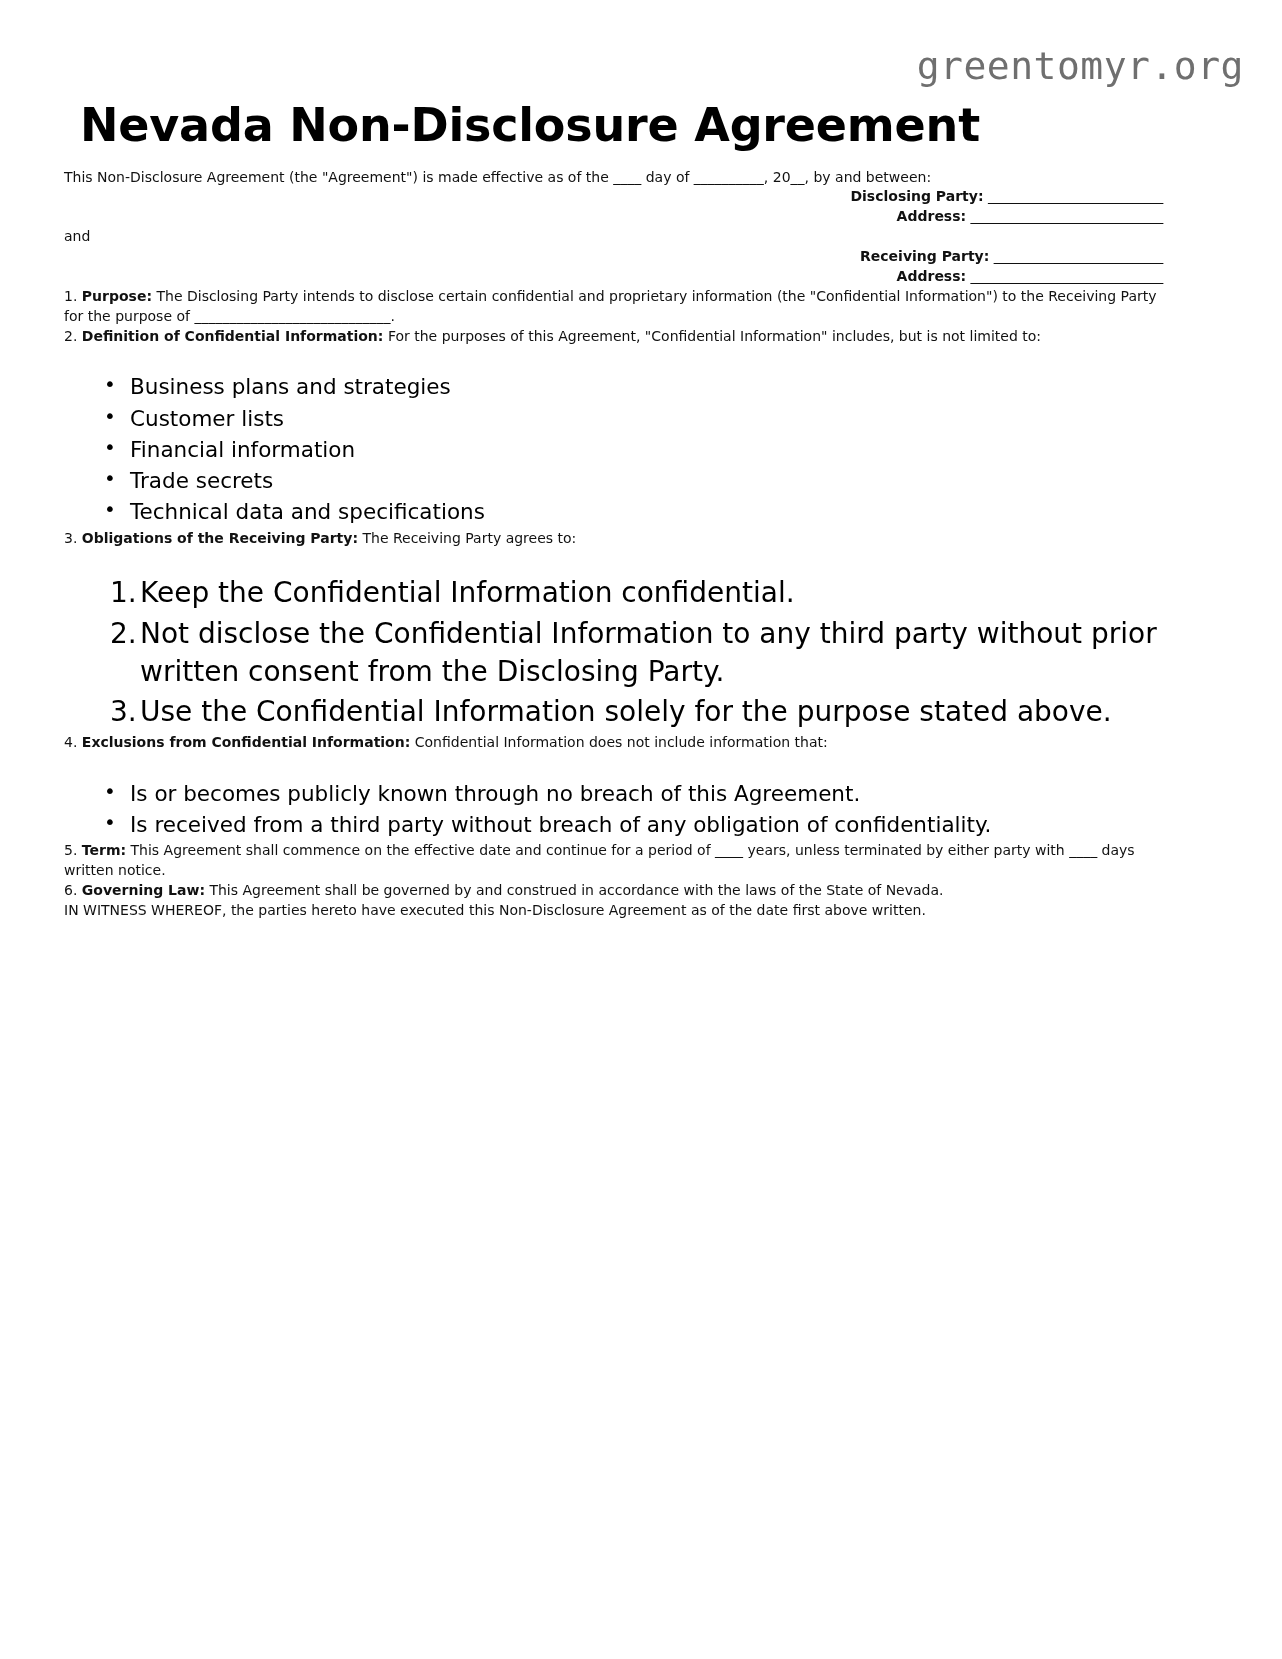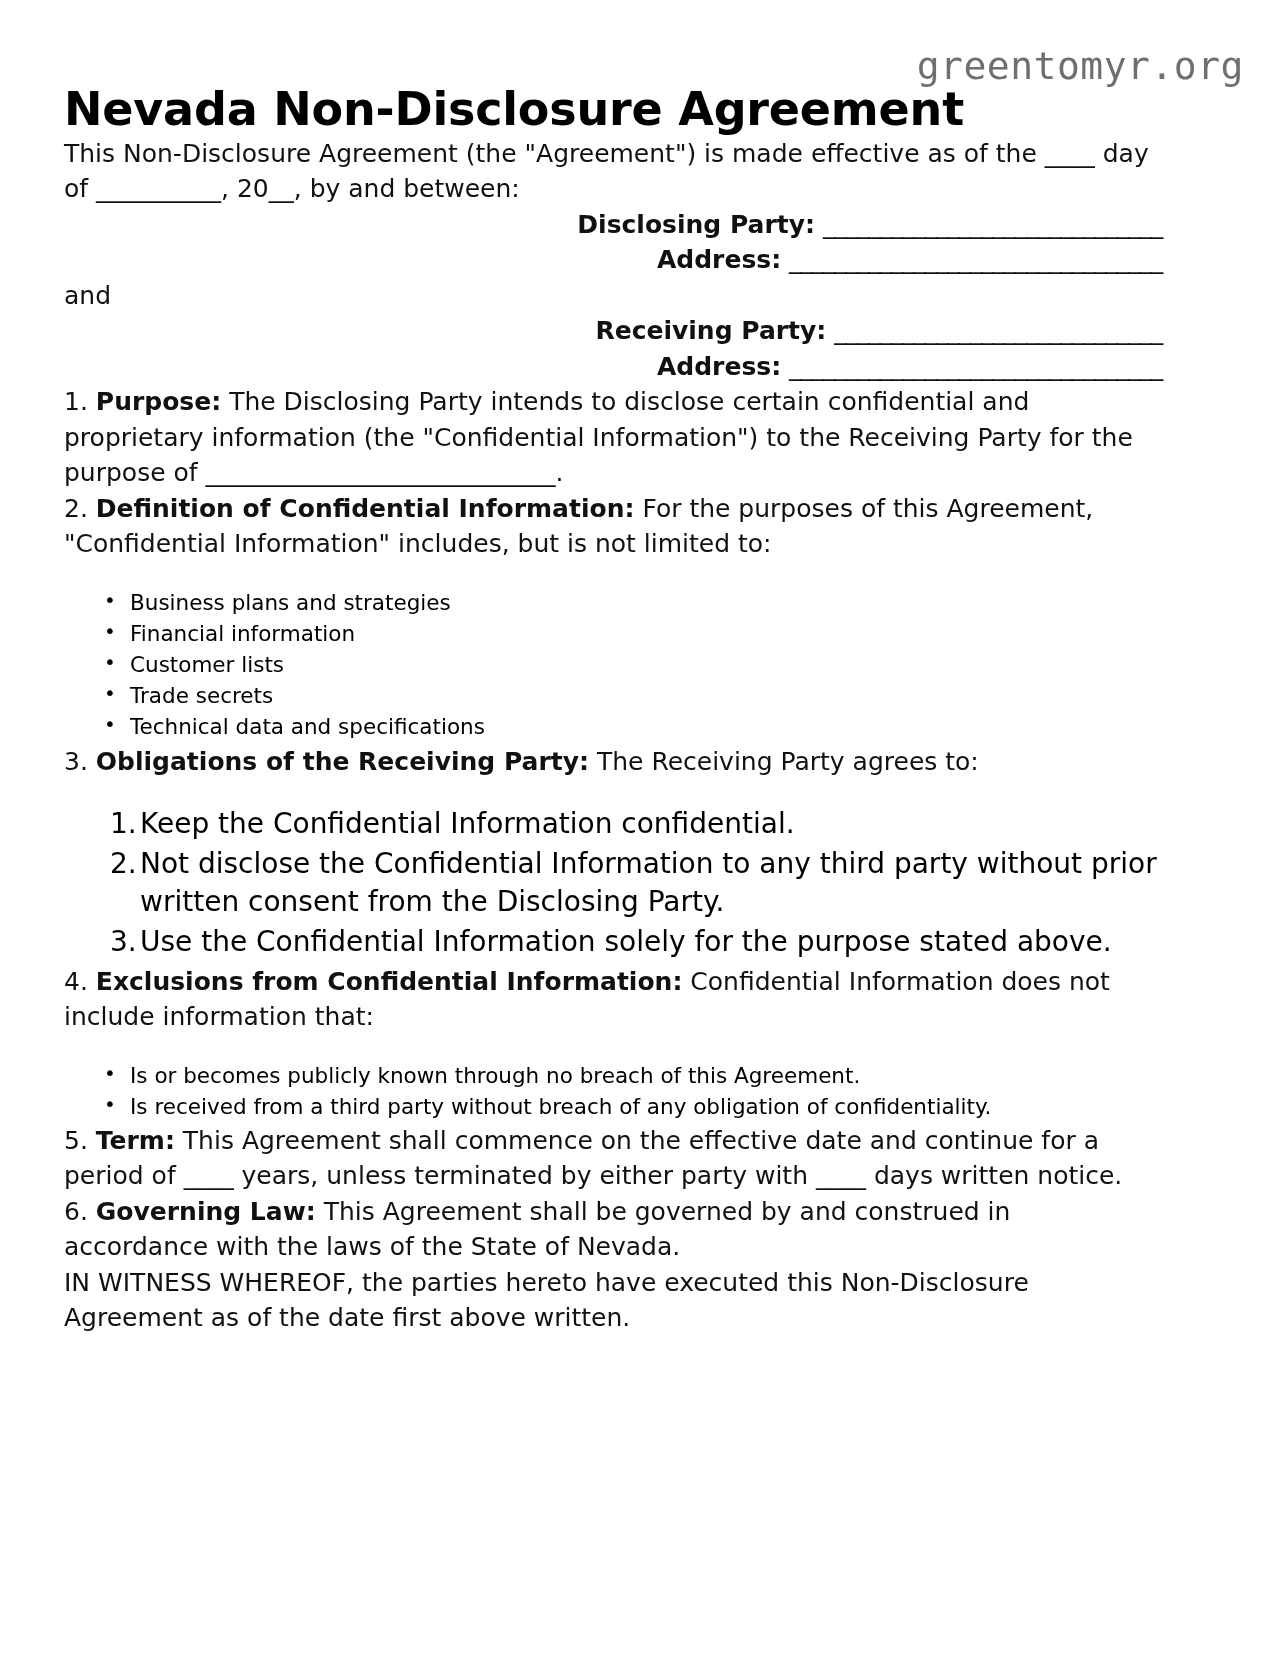--- a/index.html
+++ b/index.html
@@ -36,27 +36,27 @@
   }
   .content {
     position: absolute;
     left: 64px;
     top: 0;
     width: 1098px;
   }
   h1.doc-title {
     font-size: 46px;
     font-weight: bold;
-    margin: 0;
+    margin: 16px;
     padding: 84px 0 0 0;
     line-height: 1.12;
     letter-spacing: -0.2px;
   }
   p.para {
-    font-size: 25px;
+    font-size: 14px;
     line-height: 1.42;
     margin: 0;
     padding: 0;
     color: #111111;
   }
   .block-intro { margin-top: 46px; }
   .block-field { margin-top: 32px; text-align: right; }
   .block-and   { margin-top: 30px; }
   .block-sec   { margin-top: 34px; }
   .block-witness { margin-top: 38px; }
@@ -145,22 +145,22 @@
     <p class="para block-sec">
       <span>1.</span><span> </span><span class="bold">Purpose:</span><span> </span><span class="sec-body">The Disclosing Party intends to disclose certain confidential and proprietary information (the "Confidential Information") to the Receiving Party for the purpose of ____________________________.</span>
     </p>
 
     <p class="para block-sec">
       <span>2.</span><span> </span><span class="bold">Definition of Confidential Information:</span><span> </span><span class="sec-body">For the purposes of this Agreement, "Confidential Information" includes, but is not limited to:</span>
     </p>
 
     <ul class="doc-list">
       <li>Business plans and strategies</li>
+      <li>Customer lists</li>
       <li>Financial information</li>
-      <li>Customer lists</li>
       <li>Trade secrets</li>
       <li>Technical data and specifications</li>
     </ul>
 
     <p class="para block-sec">
       <span>3.</span><span> </span><span class="bold">Obligations of the Receiving Party:</span><span> </span><span class="sec-body">The Receiving Party agrees to:</span>
     </p>
 
     <ol class="doc-olist">
       <li>Keep the Confidential Information confidential.</li>

